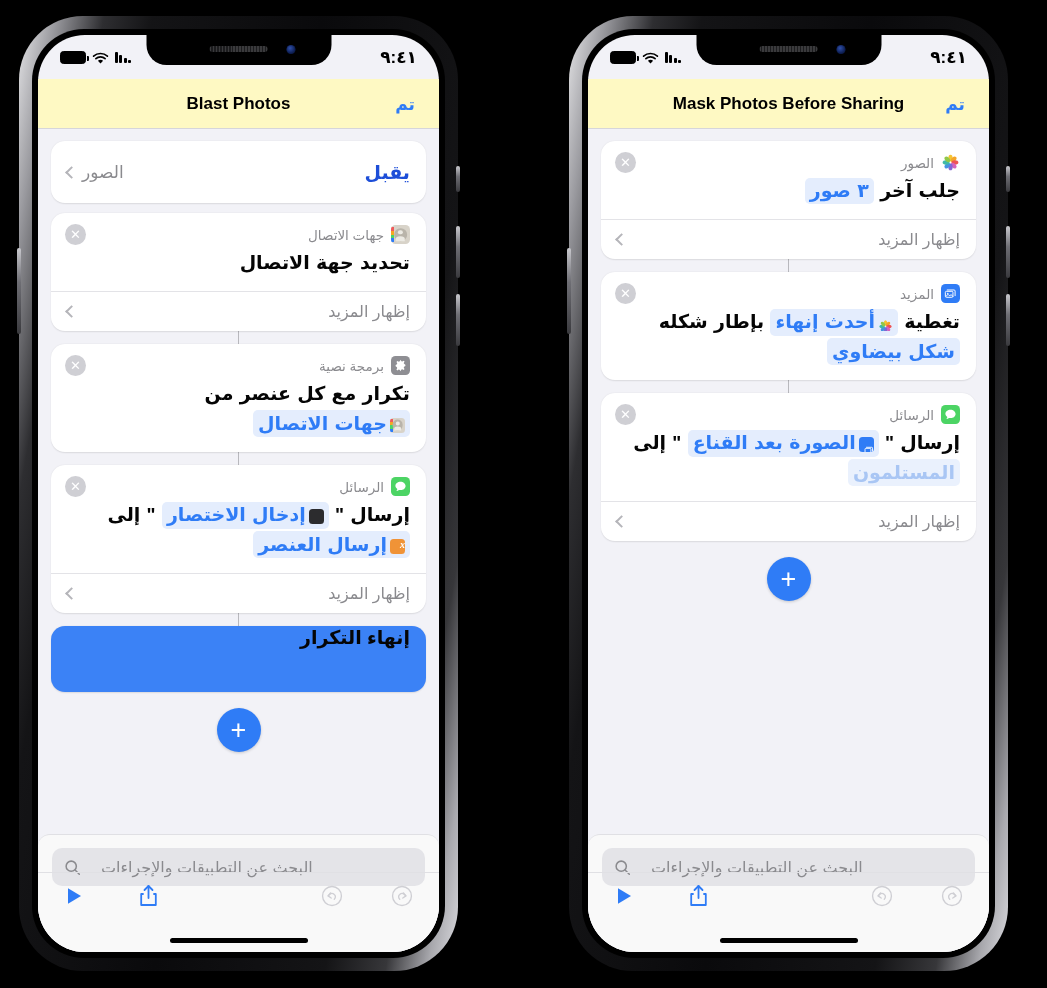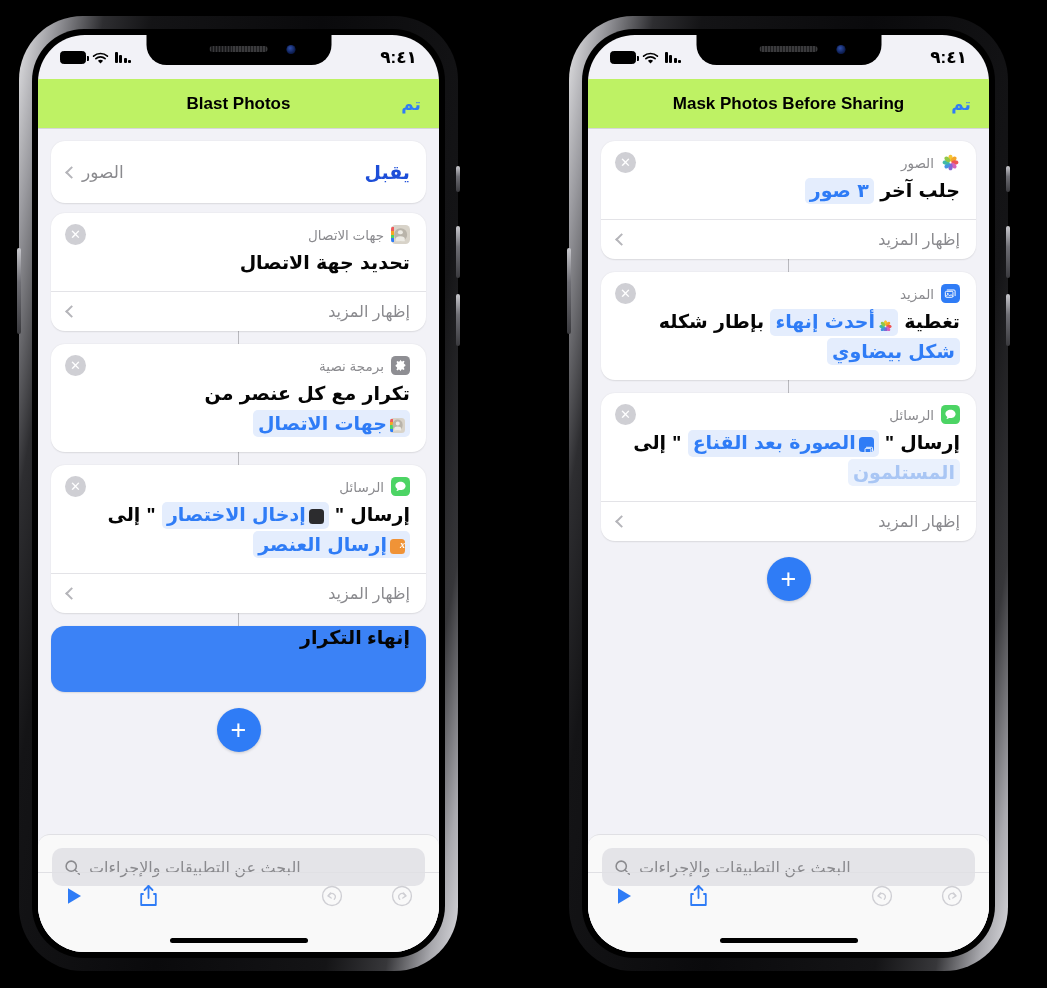--- a/index.html
+++ b/index.html
@@ -82,26 +82,26 @@
     content:''; position:absolute; right:-4px; top:4px; width:2.2px; height:5px;
     background:#000; border-radius:0 1px 1px 0;
   }
   .ic-wifi { width: 17px; height: 13px; position: relative; }
   .ic-signal { display: flex; align-items: flex-end; gap: 1.6px; height: 12px; }
   .ic-signal i { width: 2.8px; background:#000; border-radius: 1px; display:block; }
 
   
   .navbar {
     position: absolute; top: 44px; left: 0; right: 0; height: 50px;
-    background: #bef264;
+    background: #fef9c3;
     border-bottom: .5px solid #d6d6da;
     display: flex; align-items: center; z-index: 18;
   }
   .nav-done {
-    position: absolute; right: 18px; top: 50%; transform: translateY(-50%);
+    position: absolute; right: 24px; top: 50%; transform: translateY(-50%);
     color: #2f7cf6; font-size: 17px; font-weight: 600;
   }
   .nav-title {
     width: 100%; text-align: center; font-size: 17px; font-weight: 700;
     color: #000; direction: ltr;
   }
 
   
   .content {
     position: absolute; top: 94px; left: 0; right: 0; bottom: 0;
@@ -192,21 +192,21 @@
     position: absolute; left: 0; right: 0; bottom: 0; height: 118px;
     background: #f9f9f9;
     border-top: .5px solid #e0e0e4;
     border-top-left-radius: 12px; border-top-right-radius: 12px;
     z-index: 22;
   }
   .searchfield {
     margin: 13px 14px 0 14px; height: 38px; border-radius: 10px;
     background: #e4e4e8;
     display: flex; align-items: center; justify-content: flex-end;
-    gap: 8px; padding: 8px 12px;
+    gap: 20px; padding: 8px 12px;
   }
   .searchfield .txt { font-size: 16px; color:#8a8a8e; }
   .toolbar {
     position:absolute; left:0; right:0; bottom: 34px; height: 46px;
     border-top: .5px solid #e0e0e4;
     display:flex; align-items:center; direction: ltr;
     padding: 0 26px;
   }
   .toolbar .grow { flex: 1; }
   .tb-icon { display:flex; align-items:center; justify-content:center; }

